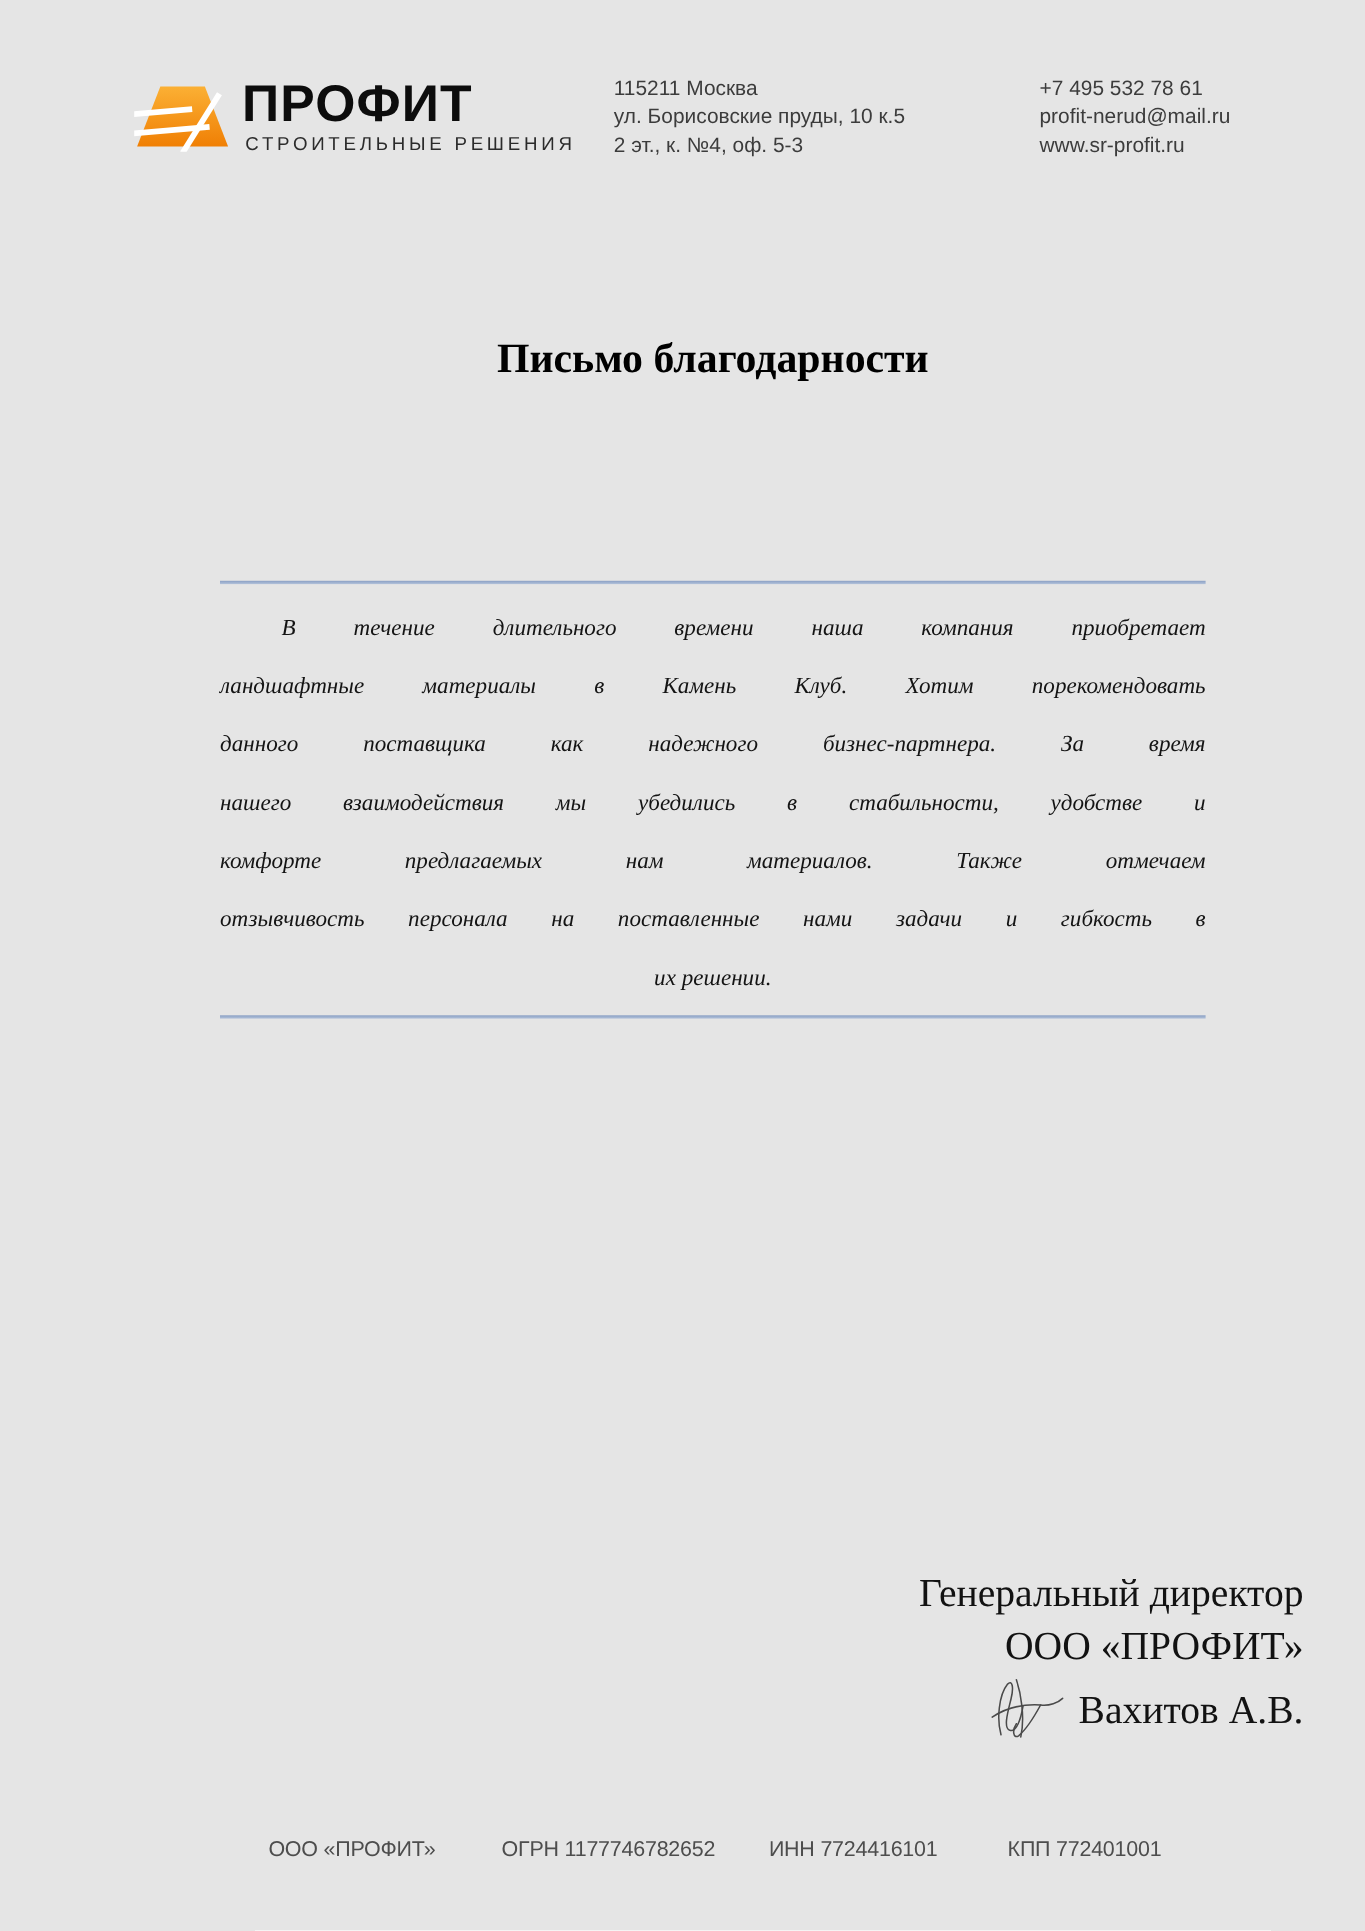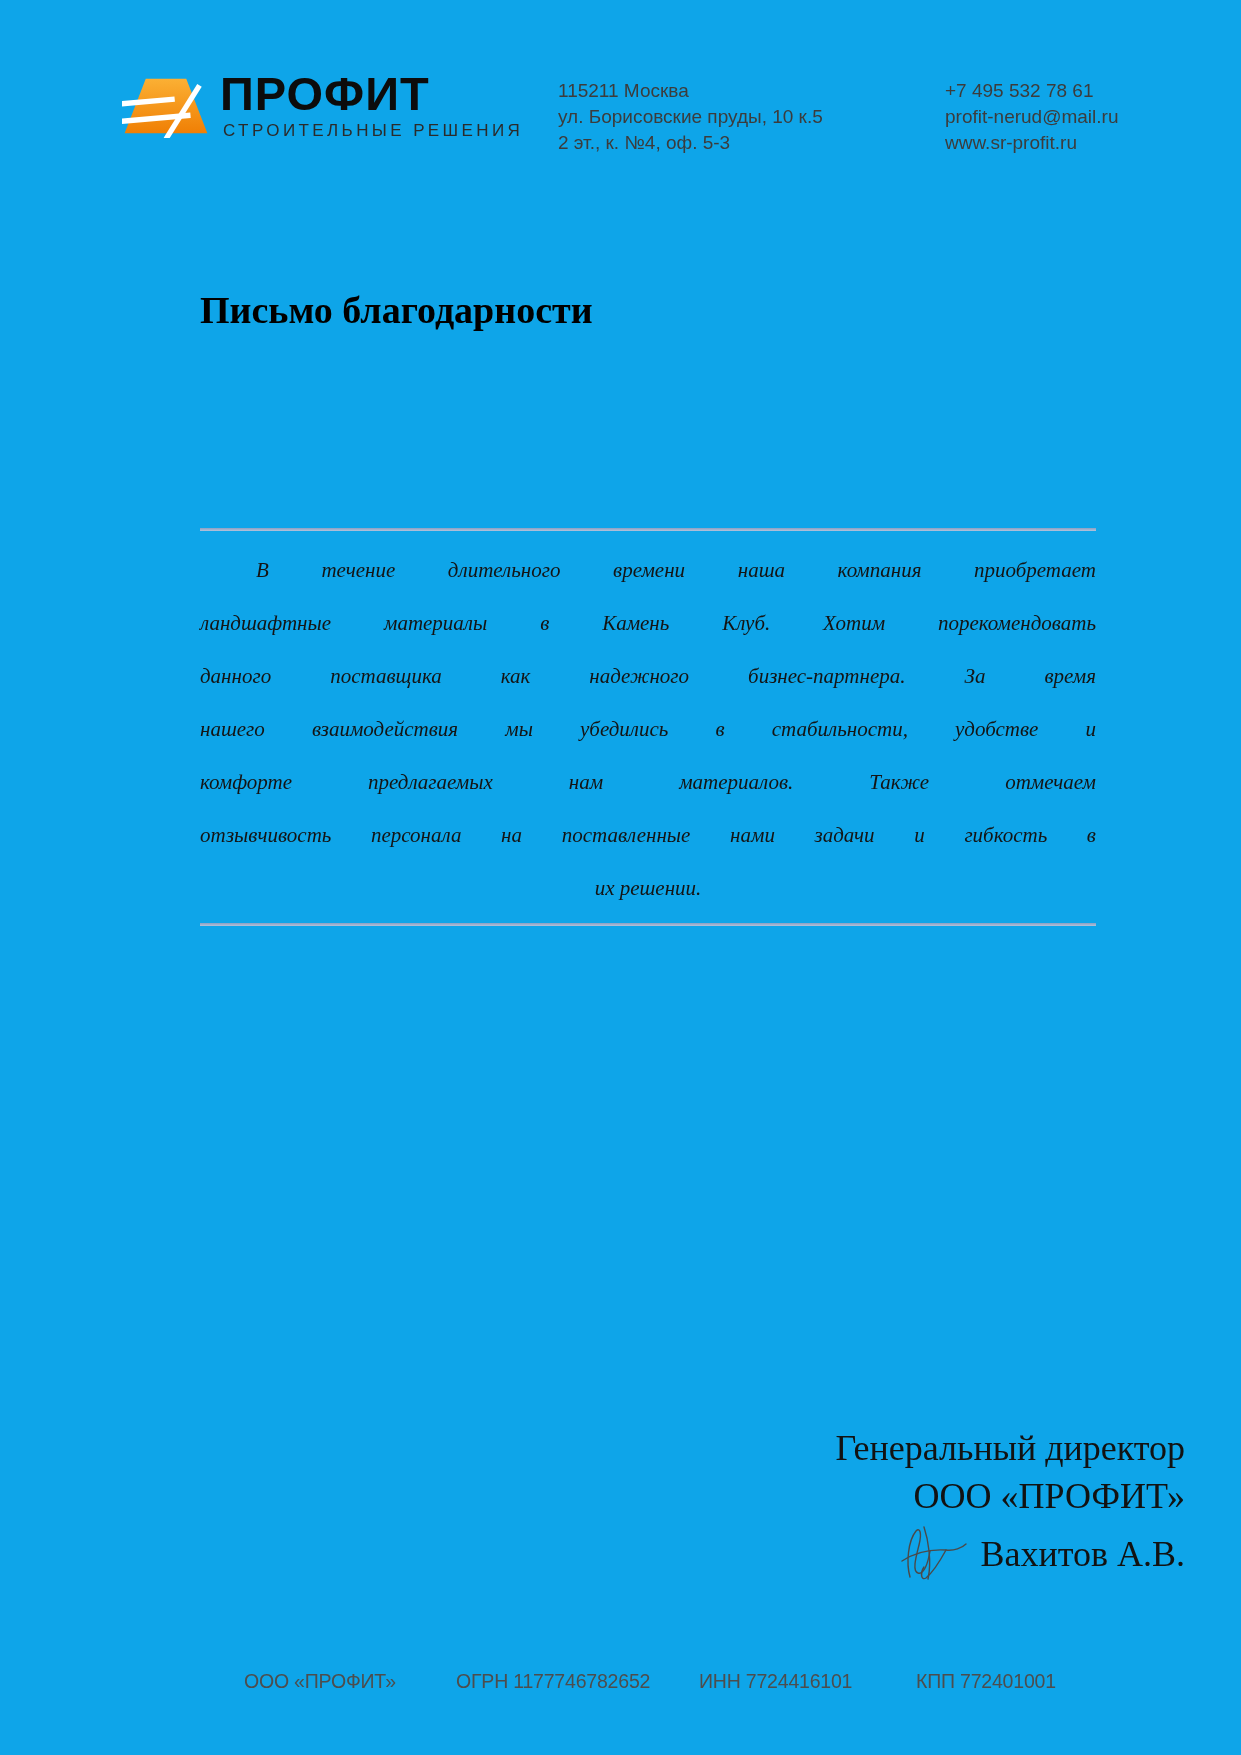--- a/index.html
+++ b/index.html
@@ -1,37 +1,37 @@
 <!DOCTYPE html>
 <html><head>
 <meta charset="utf-8">
 <style>
   * { margin:0; padding:0; box-sizing:border-box; }
   html,body { background:#ffffff; }
   .page {
     position:relative; width:1241px; height:1755px; margin:0 auto;
-    background:#0ea5e9; overflow:hidden;
+    background:#e5e5e5; overflow:hidden;
     font-family:"Liberation Sans", sans-serif; color:#1a1a1a;
   }
   
   .logo-mark { position:absolute; left:122px; top:74px; width:88px; height:64px; }
   .logo-name {
     position:absolute; left:220px; top:70px;
     font-size:47px; font-weight:bold; letter-spacing:1px; line-height:1; color:#0c0c0c;
   }
   .logo-tagline {
     position:absolute; left:223px; top:121px;
     font-size:17px; letter-spacing:3.4px; color:#2b2b2b; white-space:nowrap;
   }
-  .hdr-col { position:absolute; top:78px; font-size:19px; line-height:26px; color:#3c3c3c; white-space:nowrap; }
+  .hdr-col { position:absolute; top:68px; font-size:19px; line-height:26px; color:#3c3c3c; white-space:nowrap; }
   .hdr-address  { left:558px; }
   .hdr-contacts { left:945px; }
   
   .title {
-    position:absolute; left:200px; top:288px; width:896px; text-align:left;
+    position:absolute; left:200px; top:304px; width:896px; text-align:center;
     font-family:"Liberation Serif", serif; font-weight:bold; font-size:38px; color:#000;
   }
   
   .rule { position:absolute; left:200px; width:896px; height:3px;
           background:linear-gradient(180deg,#8aa0c4 0%,#b3c2da 100%); }
   .rule-top    { top:528px; }
   .rule-bottom { top:923px; }
   .body-text {
     position:absolute; left:200px; top:544px; width:896px;
     font-family:"Liberation Serif", serif; font-style:italic;

